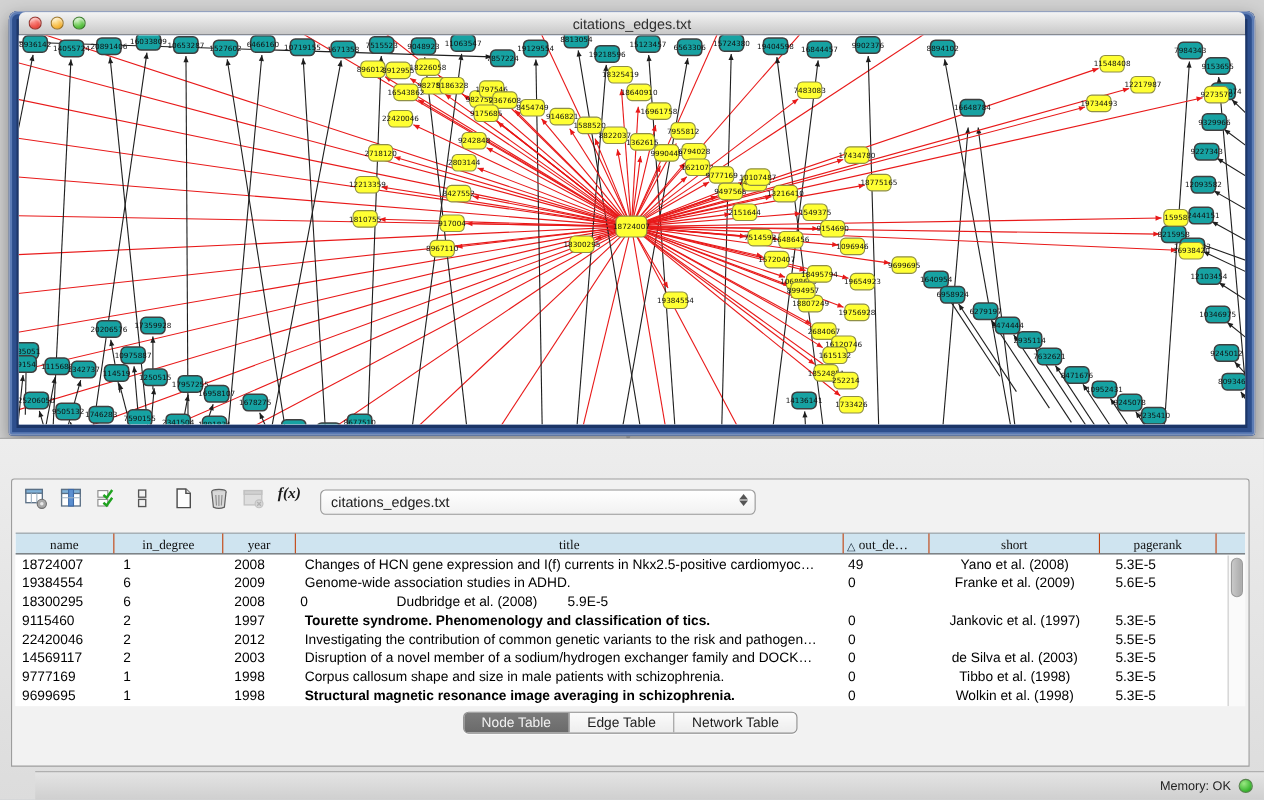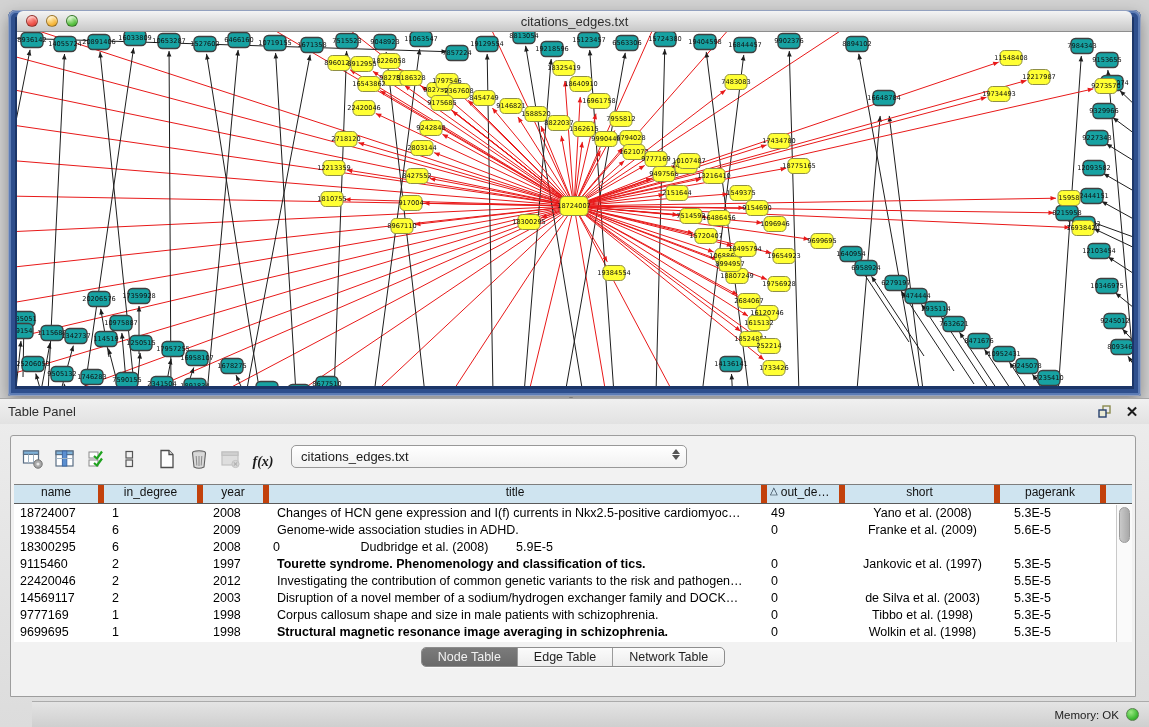--- a/index.html
+++ b/index.html
@@ -37,36 +37,36 @@
   .panel-title { margin-left:8px; font-size:13px; color:#2e2e2e; }
   .panel-header-btns { position:absolute; right:8px; top:0; height:25px; display:flex; align-items:center; gap:10px; }
   .hdr-btn { width:18px; height:18px; display:flex; align-items:center; justify-content:center; cursor:default; }
   .close-x { font-size:15px; font-weight:bold; color:#1c1c1c; }
 
   .panel-inner { position:absolute; left:10px; right:13px; top:36px; bottom:30px;
     background:#f2f2f2; border:1px solid #9d9d9d; border-radius:3px 3px 0 0; }
 
   .toolbar { position:absolute; left:0; right:0; top:0; height:40px; display:flex; align-items:center;
     padding-left:8px; gap:4px; }
-  .tb-btn { width:28px; height:28px; display:flex; align-items:flex-end; justify-content:center; border-radius:3px; }
+  .tb-btn { width:28px; height:28px; display:flex; align-items:flex-start; justify-content:center; border-radius:3px; }
   .tb-btn.gap { margin-left:6px; }
   .fx { font-family:"Liberation Serif", serif; font-style:italic; font-size:14px; font-weight:bold; color:#1a1a1a; }
   .combo { margin-left:10px; width:396px; height:23px; background:linear-gradient(#ffffff,#f1f1f1);
     border:1px solid #989898; border-radius:5px; display:flex; align-items:center; position:relative; }
   .combo-text { margin-left:9px; font-size:13px; color:#1b1b1b; }
   .combo-arrows { position:absolute; right:6px; top:3px; display:flex; flex-direction:column; gap:1px; }
   .combo-arrows span { width:0; height:0; border-left:4px solid transparent; border-right:4px solid transparent; }
   .arrow-up { border-bottom:5px solid #555; }
   .arrow-down { border-top:5px solid #555; }
 
   
   .grid { position:absolute; left:3px; right:3px; top:48px; bottom:54px; background:#ffffff; overflow:hidden; }
   .grid-header { display:flex; height:20px; background:#cfe4f0; border-top:1px solid #7e7e7e; border-bottom:1px solid #5a5a5a; }
-  .gh-cell { font-size:12px; color:#111; display:flex; align-items:flex-start; justify-content:center;
-    border-right:6px solid #c2410c; overflow:hidden; white-space:nowrap; }
+  .gh-cell { font-size:12px; color:#111; display:flex; align-items:flex-end; justify-content:center;
+    border-right:1px solid #c2410c; overflow:hidden; white-space:nowrap;font-family:Liberation Serif, serif; }
   .gh-cell.sorted { justify-content:flex-start; padding-left:3px; }
   .sort-glyph { color:#123; margin-right:3px; font-size:10px; }
   .grid-body { position:absolute; left:0; right:17px; top:21px; bottom:0; background:#fff; }
   .g-row { display:flex; height:17px; }
   .g-cell { font-size:12.5px; color:#000; white-space:nowrap; overflow:hidden; line-height:17px; }
   .vscroll { position:absolute; right:0; top:21px; bottom:0; width:16px; background:#fafafa; border-left:1px solid #c9c9c9; }
   .vthumb { position:absolute; left:2px; right:2px; top:2px; height:36px; border-radius:6px;
     background:linear-gradient(90deg,#c9c9c9,#a9a9a9); border:1px solid #9a9a9a; }
 
   
@@ -676,32 +676,20 @@
           <rect x="543" y="164.5" width="28" height="19" rx="4.5" fill="#ffff33" stroke="#8f8f46" stroke-width="1"></rect>
           <text x="557" y="176.4" text-anchor="middle" font-size="6.6" fill="#101010" font-family="&quot;DejaVu Sans&quot;, sans-serif">18724007</text>
         </svg>
     </div>
   </div>
 </div>
 
 <div class="splitter">▾</div>
 
 <div class="table-panel">
-  <div class="panel-header">
-    <span class="panel-title">Table Panel</span>
-    <div class="panel-header-btns">
-      <div class="hdr-btn">
-        <svg width="15" height="15" viewBox="0 0 15 15">
-          <rect x="6" y="2" width="7" height="7" fill="none" stroke="#8a8a4e" stroke-width="1.4"></rect>
-          <rect x="2" y="6" width="7" height="7" fill="#e9e9d4" stroke="#27406e" stroke-width="1.4"></rect>
-        </svg>
-      </div>
-      <div class="hdr-btn close-x">✕</div>
-    </div>
-  </div>
 
   <div class="panel-inner">
 
     <div class="toolbar">
       <div class="tb-btn">
         <svg width="22" height="22" viewBox="0 0 22 22">
           <rect x="1.5" y="3" width="15" height="12" fill="#ffffff" stroke="#5a6f85" stroke-width="1.2"></rect>
           <rect x="1.5" y="3" width="15" height="3.4" fill="#7fb2d9" stroke="#5a6f85" stroke-width="1.2"></rect>
           <line x1="6.5" y1="6.4" x2="6.5" y2="15" stroke="#9fb2c2" stroke-width="1"></line>
           <line x1="11.5" y1="6.4" x2="11.5" y2="15" stroke="#9fb2c2" stroke-width="1"></line>

